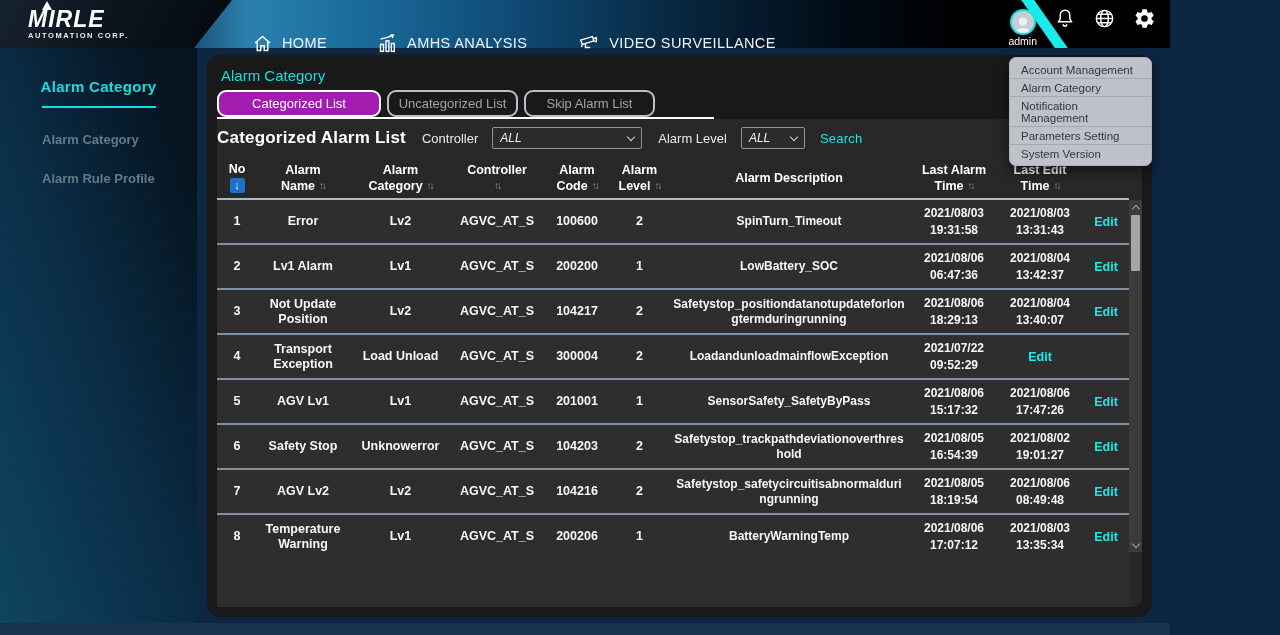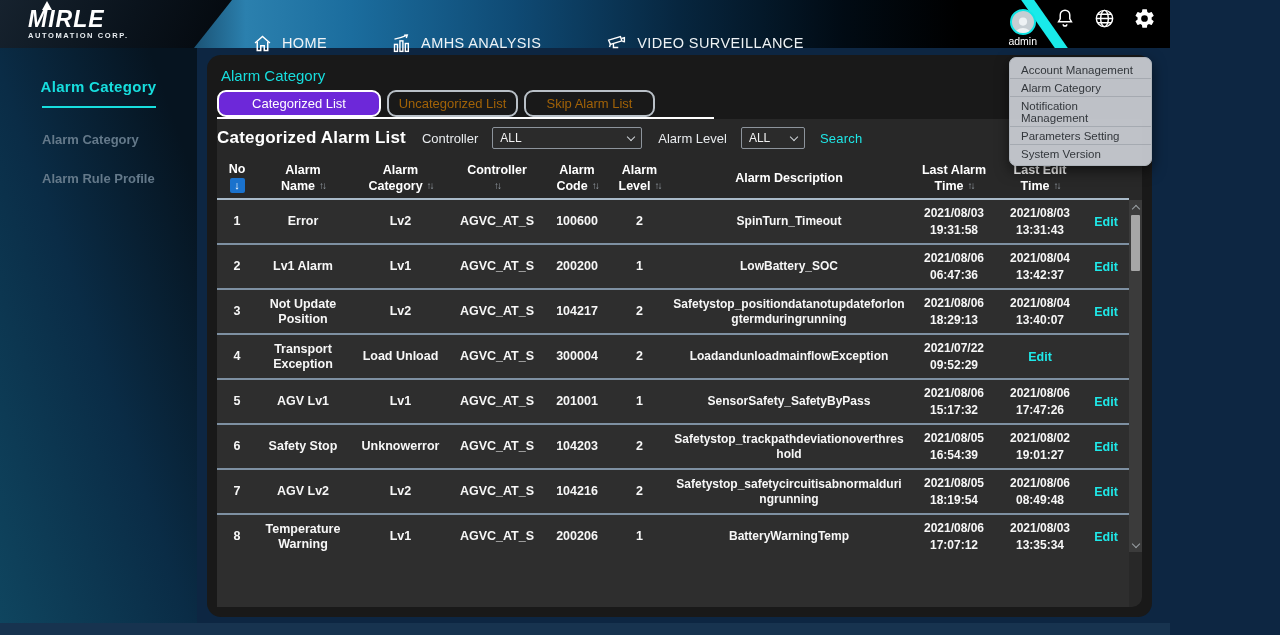--- a/index.html
+++ b/index.html
@@ -14,21 +14,21 @@
     display:flex; align-items:center; z-index:5; }
   .logo-zone { position:absolute; left:0; top:0; height:48px; width:232px;
     background:linear-gradient(115deg,#16222e 0%,#0a131c 55%,#04080d 100%);
     clip-path:polygon(0 0,100% 0,calc(100% - 38px) 100%,0 100%);
     display:flex; flex-direction:column; justify-content:center; padding-left:28px; }
   .logo-name { color:#fff; font-weight:bold; font-style:italic; font-size:23px; letter-spacing:1px; line-height:20px; position:relative; }
   .logo-tri { position:absolute; left:42px; top:1px; width:0; height:0;
     border-left:5px solid transparent; border-right:5px solid transparent; border-bottom:9px solid #fff; }
   .logo-sub { color:#e8edf1; font-size:7.5px; letter-spacing:1.6px; font-weight:bold; margin-top:2px; }
 
-  nav { display:flex; align-items:center; gap:64px; margin-left:252px;margin-top:38px; }
+  nav { display:flex; align-items:center; gap:50px; margin-left:252px;margin-top:38px; }
   .nav-item { display:flex; align-items:center; gap:9px; cursor:pointer; }
   .nav-item span.lbl { color:#eef2f5; font-size:14.5px; letter-spacing:.4px; }
   .nav-icon svg { display:block; }
 
   .accent-stripe { position:absolute; left:1038px; top:0; width:13px; height:48px;
     background:#19eaea; transform:skewX(35deg); }
 
   .user-area { position:absolute; right:14px; top:0; height:48px; display:flex; align-items:center; gap:17px; }
   .avatar-block { display:flex; flex-direction:column; align-items:center; margin-top:8px; cursor:pointer; }
   .avatar { width:26px; height:26px; border-radius:50%; background:#c6ced3; border:2px solid #10e4e4;
@@ -51,35 +51,35 @@
   .side-title { color:#17dede; font-size:15px; font-weight:bold; text-align:center; letter-spacing:.3px; }
   .side-underline { width:114px; height:2px; background:#17dede; margin:11px auto 0 auto; }
   .side-item { color:#64798a; font-size:13px; font-weight:bold; padding:0 0 0 42px; margin-top:24px; cursor:pointer; }
 
   main { flex:1 1 auto; position:relative; min-width:0; }
   .panel { position:absolute; left:10px; right:18px; top:7px; bottom:6px;
     background:#191919; border-radius:14px; display:flex; flex-direction:column; overflow:hidden; }
   .panel-title { color:#17dede; font-size:15px; font-weight:normal; padding:12px 0 6px 14px; }
   .tabs { display:flex; gap:6px; margin-left:10px; }
   .tab { width:131px; height:27px; border:2px solid #b9c0c7; border-radius:9px; background:#191919;
-    color:#a16207; font-size:13px; display:flex; align-items:center; justify-content:center; cursor:pointer; }
-  .tab.active { width:164px; border-color:#ffffff; background:#6d28d9; color:#fff; }
+    color:#a3a3a3; font-size:13px; display:flex; align-items:center; justify-content:center; cursor:pointer; }
+  .tab.active { width:164px; border-color:#ffffff; background:#a21caf; color:#fff; }
   .tab-underline { width:497px; height:2px; background:#fff; margin-left:10px; }
   .content { flex:1 1 auto; margin:0 10px 10px 10px; background:#282828;
     border-radius:0 0 10px 10px; display:flex; flex-direction:column; min-height:0; }
 
   
   .filter-bar { height:38px; flex:0 0 38px; display:flex; align-items:center; }
   .list-title { color:#fff; font-size:17px; font-weight:bold; letter-spacing:.2px; }
   .flabel { color:#e8ebee; font-size:13px; margin-left:16px; }
   .select-wrap { margin-left:14px; height:22px; background:#2b2b2b; border:1.5px solid #8d949c; border-radius:2px;
     display:flex; align-items:center; justify-content:space-between; padding:0 7px; cursor:pointer; }
   .select-wrap.wide { width:150px; }
   .select-wrap.narrow { width:64px; }
-  .select-value { color:#f2f2f2; font-size:12px; }
+  .select-value { color:#f2f2f2; font-size:12px;font-style:italic; }
   .chev { width:6px; height:6px; border-right:1.5px solid #cfd4d8; border-bottom:1.5px solid #cfd4d8;
     transform:rotate(45deg); margin-top:-3px; }
   .search-btn { margin-left:15px; background:none; border:none; color:#1fe6e6; font-size:13px; font-weight:normal;
     cursor:pointer; font-family:inherit; letter-spacing:.2px; }
 
   
   .content { --cols:40px 92px 103px 90px 70px 55px 1fr 86px 86px 46px; }
   .table-head { display:grid; grid-template-columns:var(--cols); margin-right:13px;
     border-bottom:2px solid #a9bac9; height:43px; flex:0 0 43px; }
   .hcell { display:flex; flex-direction:column; align-items:center; justify-content:center; gap:2px;

